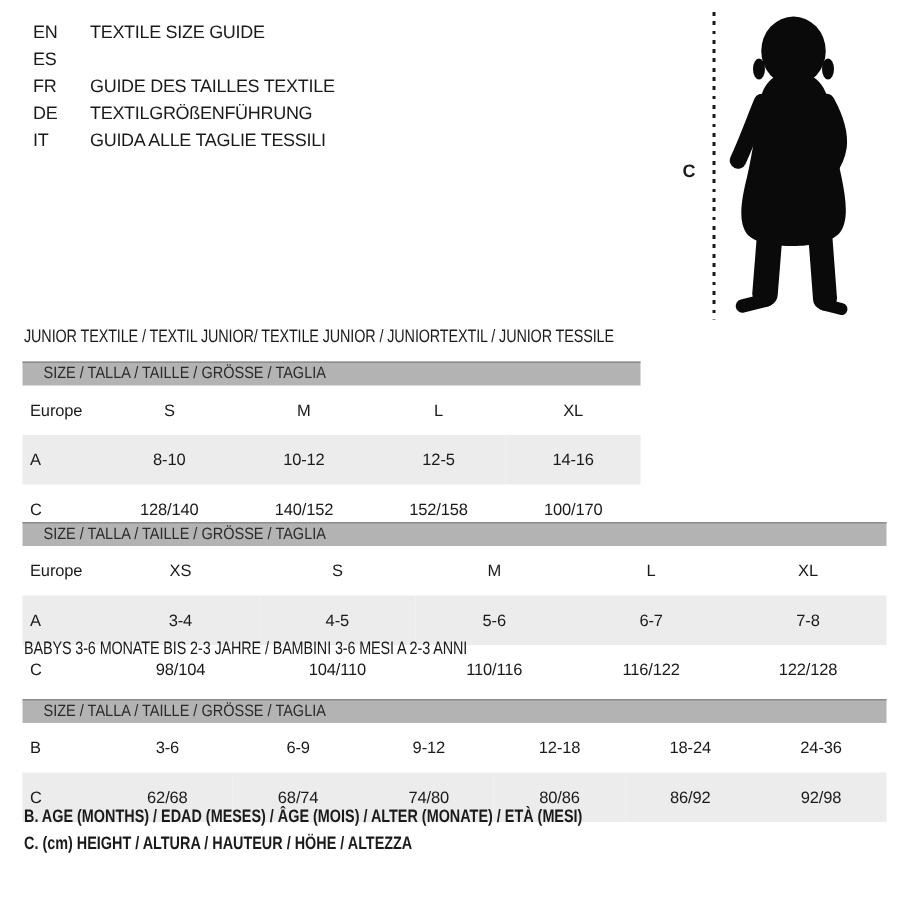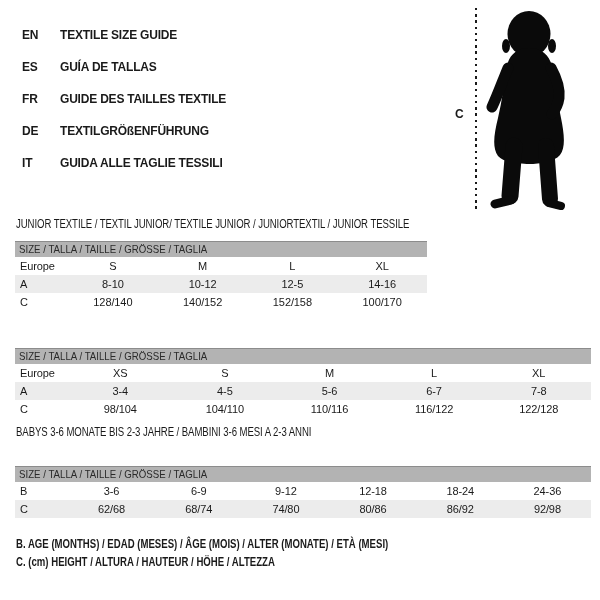--- a/index.html
+++ b/index.html
@@ -5,59 +5,58 @@
   html,body { margin:0; padding:0; background:#fff; }
   .page {
     position:relative; width:600px; height:600px; background:#ffffff;
     font-family:"Liberation Sans", sans-serif; color:#1a1a1a; overflow:hidden;
   }
   .sx80 { display:inline-block; transform:scaleX(0.80); transform-origin:0 50%; white-space:nowrap; }
   .sx88 { display:inline-block; transform:scaleX(0.88); transform-origin:0 50%; white-space:nowrap; }
 
   
   .lang-list { position:absolute; left:22px; top:12px; }
-  .lang-row { display:flex; height:18px; line-height:18px; font-size:12px; font-weight:bold; letter-spacing:-0.2px;margin-top:14px; }
+  .lang-row { display:flex; height:18px; line-height:18px; font-size:12px; font-weight:normal; letter-spacing:-0.2px; }
   .lang-code { width:38px; }
 
   
   .dash-line { position:absolute; left:475px; top:8px; width:2px; height:205px;
     background-image:repeating-linear-gradient(to bottom,#1a1a1a 0px,#1a1a1a 2.5px,transparent 2.5px,transparent 6.2px); }
   .c-label { position:absolute; left:455px; top:107px; font-size:12px; font-weight:bold; }
   .baby-svg { position:absolute; left:486px; top:6px; }
 
   
   .sec-title { position:absolute; left:16px; font-size:12px; font-weight:normal; letter-spacing:-0.1px; white-space:nowrap; }
   .sec-title sub { font-size:9px; vertical-align:-2px; }
 
   
   .size-table { position:absolute; left:15px; }
   .size-bar { height:15px; line-height:15px; background:#b3b3b3; border-top:1px solid #8c8c8c;
-    padding-left:4px; font-size:11px; color:#2a2a2a; overflow:hidden; }
+    padding-left:14px; font-size:11px; color:#2a2a2a; overflow:hidden; }
   .size-table table { width:100%; border-collapse:collapse; table-layout:fixed; }
-  .size-table td { height:18px; font-size:11px; text-align:center; padding:0; letter-spacing:-0.1px; }
+  .size-table td { height:33px; font-size:11px; text-align:center; padding:0; letter-spacing:-0.1px; }
   .size-table td.lbl { width:48px; text-align:left; padding-left:5px; }
   .size-table tr.shaded { background:#ececec; }
 
   
   .legend { position:absolute; left:16px; top:535px; }
   .legend-line { height:18px; line-height:18px; font-size:12px; font-weight:bold; }
 </style>
 </head>
 <body>
 
 <div class="page">
 
   <div class="lang-list">
     <div class="lang-row">
       <span class="lang-code">EN</span>
       <span class="lang-title">TEXTILE SIZE GUIDE</span>
     </div>
     <div class="lang-row">
       <span class="lang-code">ES</span>
-      <span class="lang-title">GUÍA DE TALLAS</span>
     </div>
     <div class="lang-row">
       <span class="lang-code">FR</span>
       <span class="lang-title">GUIDE DES TAILLES TEXTILE</span>
     </div>
     <div class="lang-row">
       <span class="lang-code">DE</span>
       <span class="lang-title">TEXTILGRÖßENFÜHRUNG</span>
     </div>
     <div class="lang-row">

